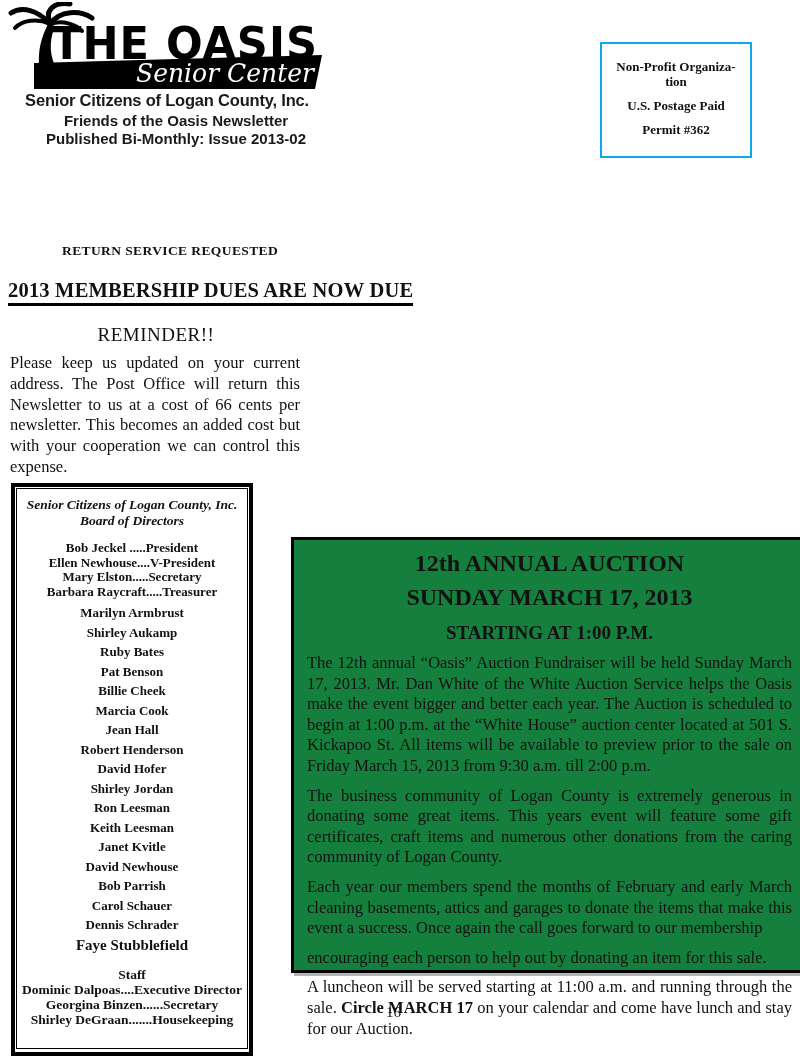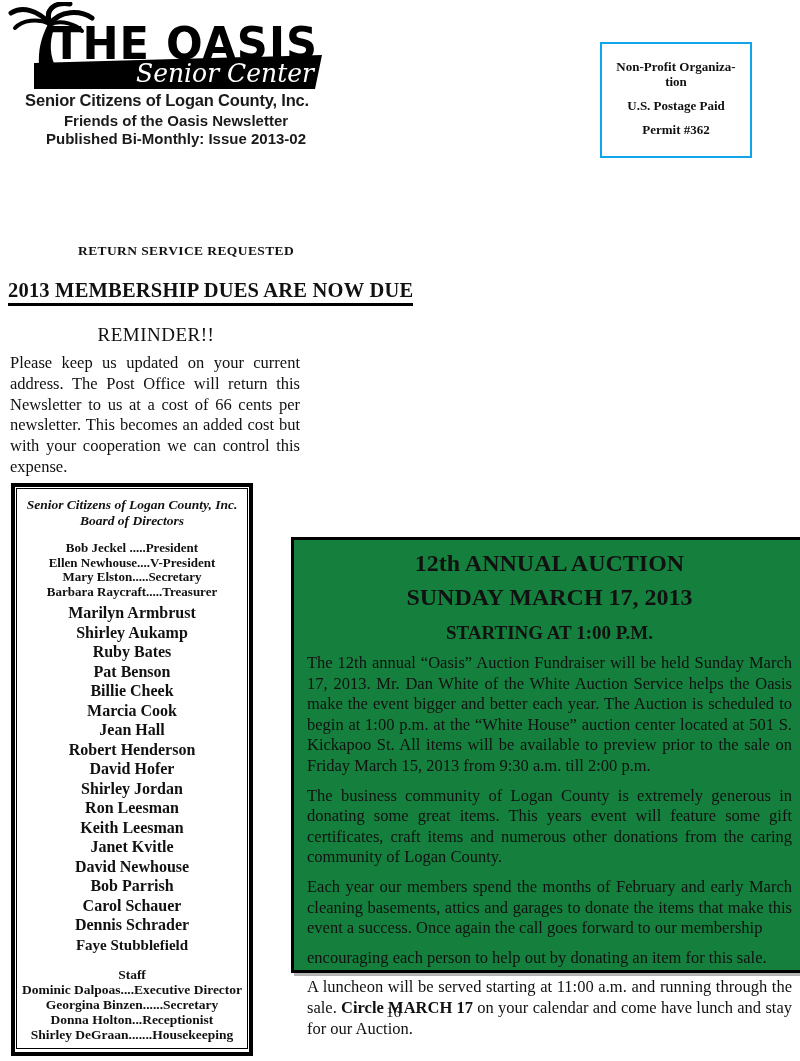--- a/index.html
+++ b/index.html
@@ -28,21 +28,21 @@
   
   .postage-box{
     position:absolute;left:600px;top:42px;width:152px;height:116px;
     border:2px solid #0ea5e9;box-sizing:border-box;background:#fff;
     text-align:center;font-weight:bold;font-size:13px;line-height:15px;
     padding-top:15px;
   }
   .postage-box .gap{height:9px;}
   
   .return-service{
-    position:absolute;left:78px;top:243px;font-weight:bold;font-size:13.5px;
+    position:absolute;left:62px;top:243px;font-weight:bold;font-size:13.5px;
     letter-spacing:0.4px;
   }
   .dues-heading{
     position:absolute;left:8px;top:279px;font-weight:bold;font-size:20.5px;
     letter-spacing:0.2px;border-bottom:3px solid #000;padding-bottom:1px;
   }
   .reminder-title{
     position:absolute;left:10px;top:324px;width:292px;text-align:center;
     font-size:19px;letter-spacing:0.5px;
   }
@@ -55,21 +55,21 @@
     position:absolute;left:11px;top:483px;width:242px;height:573px;
     border:4px solid #000;box-sizing:border-box;background:#fff;
   }
   .board-inner{
     border:1px solid #000;margin:1px;height:calc(100% - 4px);
     box-sizing:border-box;text-align:center;padding-top:8px;overflow:hidden;
   }
   .board-title{font-weight:bold;font-style:italic;font-size:13.5px;line-height:16px;}
   .officers{margin-top:12px;font-weight:bold;font-size:13px;line-height:14.5px;}
   .members{margin-top:7px;}
-  .members div{font-weight:bold;font-size:16px;line-height:13px;margin-bottom:6.5px;}
+  .members div{font-weight:bold;font-size:13px;line-height:13px;margin-bottom:6.5px;}
   .members div.emph{font-size:15px;line-height:15px;margin-top:2px;}
   .staff-block{margin-top:14px;}
   .staff-title{font-weight:bold;font-size:13.5px;line-height:15px;}
   .staff-lines div{font-weight:bold;font-size:13.5px;line-height:15.2px;}
   
   .auction-box{
     position:absolute;left:272px;top:537px;width:517px;height:436px;
     border:3px solid #000;box-sizing:border-box;background:#15803d;
     box-shadow:3px 3px 0 #b4b4b4;padding:4px 13px;margin-left:19px;
   }
@@ -159,21 +159,20 @@
         <div>Bob Parrish</div>
         <div>Carol Schauer</div>
         <div>Dennis Schrader</div>
         <div class="emph">Faye Stubblefield</div>
       </div>
       <div class="staff-block">
         <div class="staff-title">Staff</div>
         <div class="staff-lines">
           <div>Dominic Dalpoas....Executive Director</div>
           <div>Georgina Binzen......Secretary</div>
-          <div>Donna Holton...Receptionist</div>
           <div>Shirley DeGraan.......Housekeeping</div>
         </div>
       </div>
     </div>
   </div>
 
   <div class="auction-box">
     <div class="auction-h1">12th ANNUAL AUCTION</div>
     <div class="auction-h2">SUNDAY MARCH 17, 2013</div>
     <div class="auction-h3">STARTING AT 1:00 P.M.</div>

